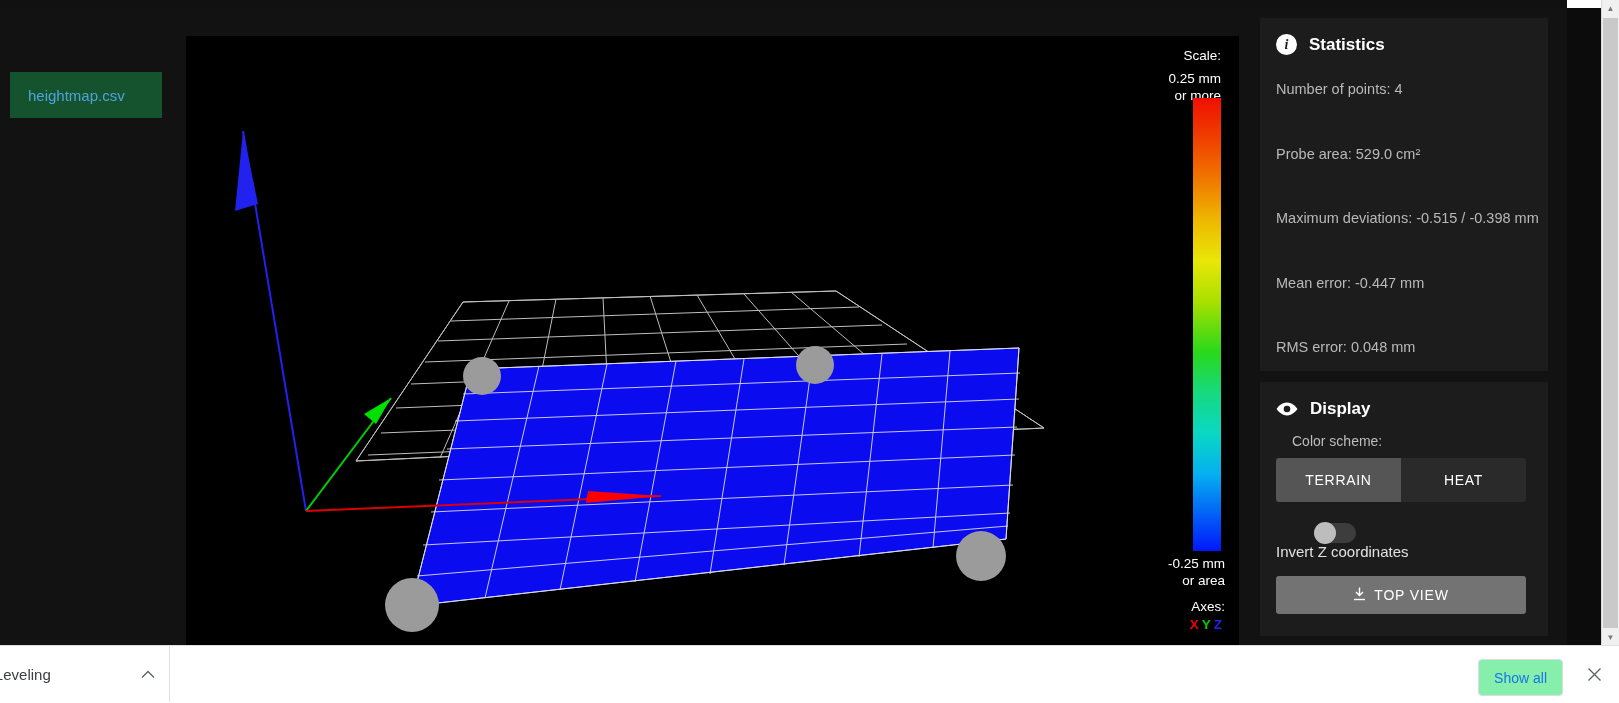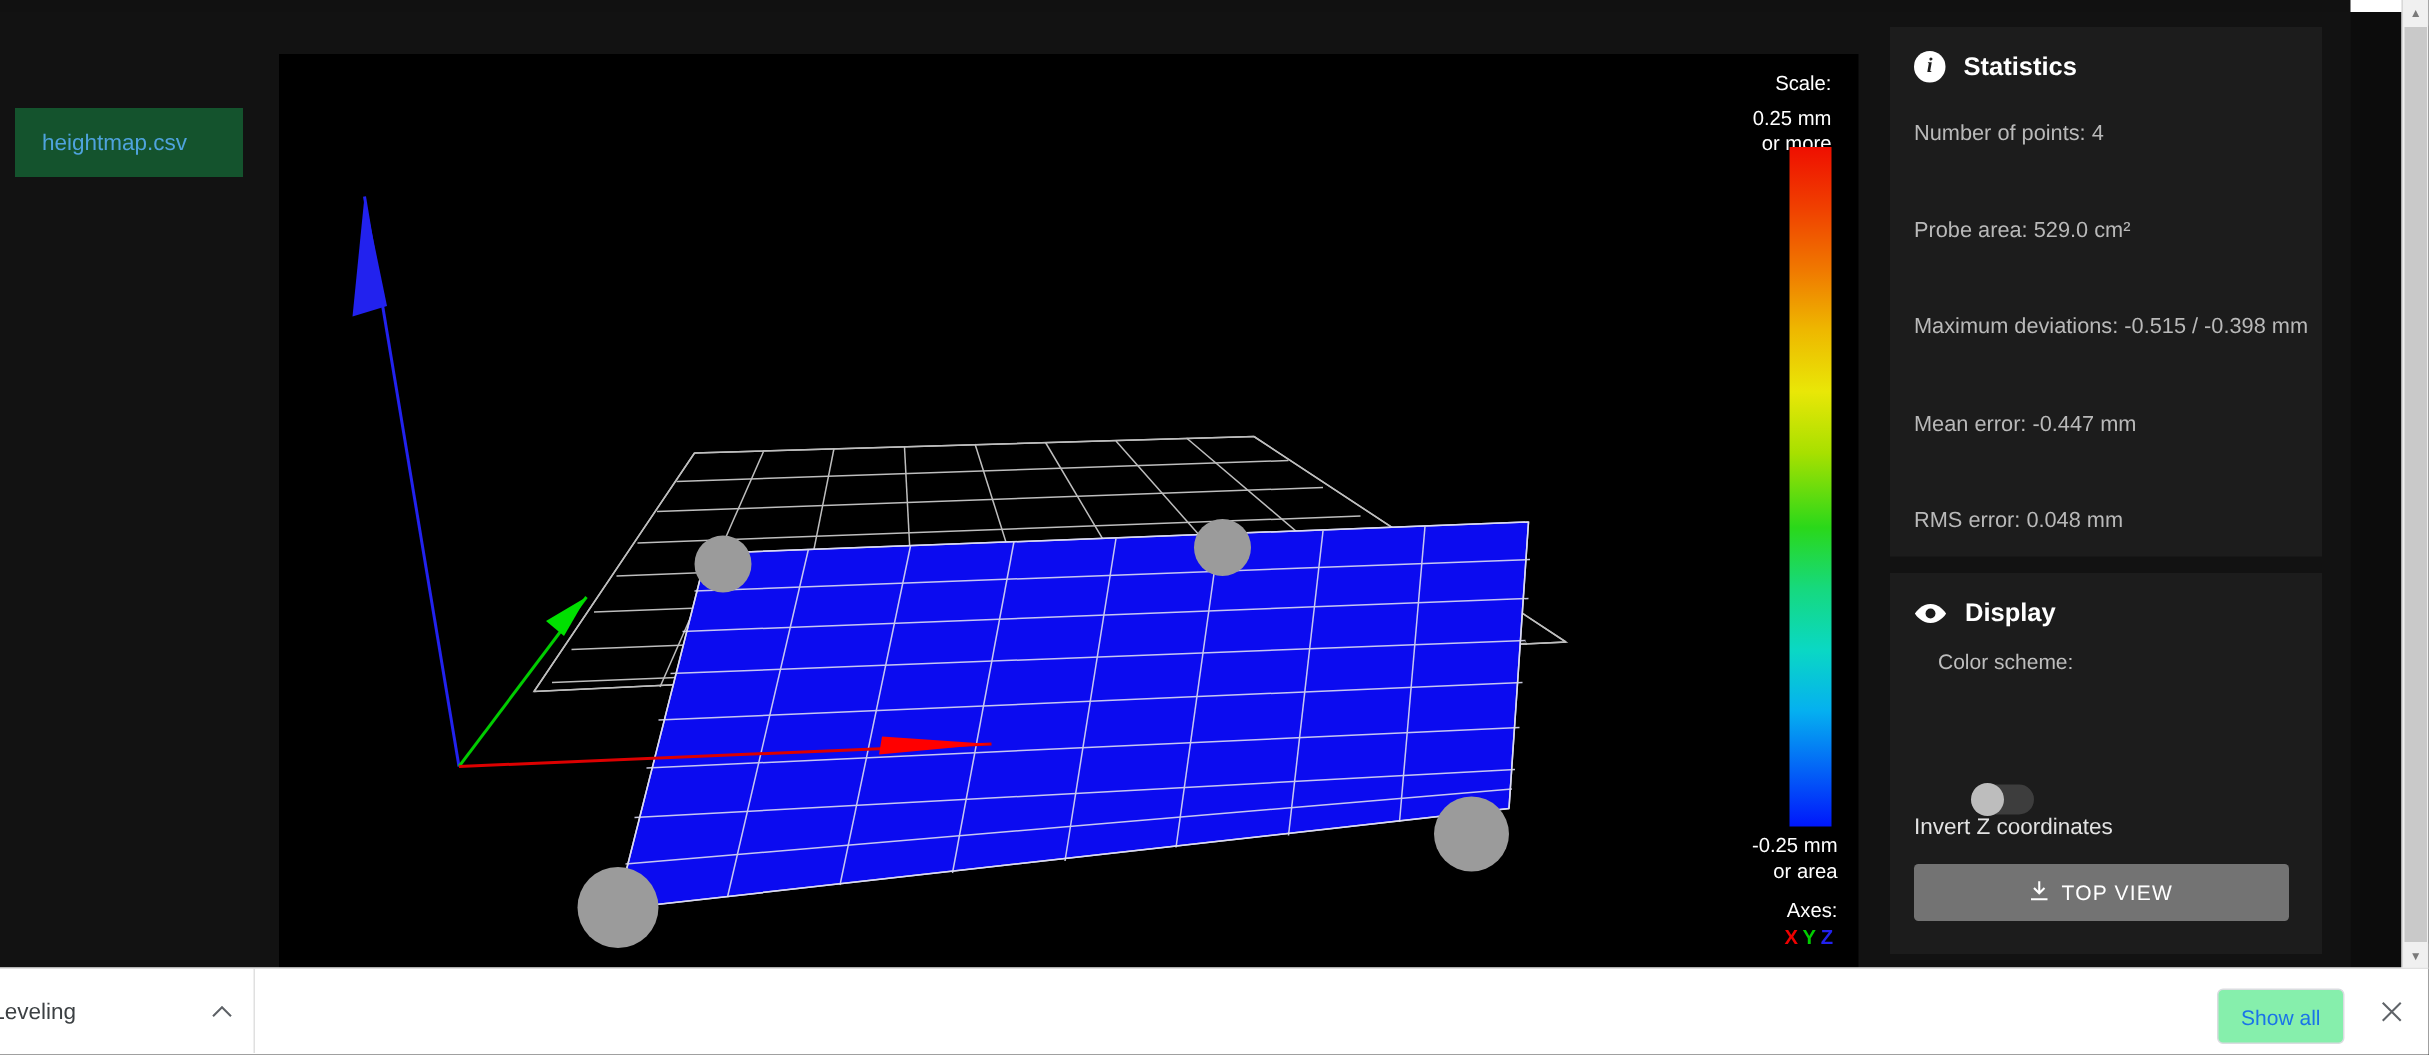--- a/index.html
+++ b/index.html
@@ -525,20 +525,24 @@
             <svg width="22" height="14" viewBox="0 0 22 14">
               <path d="M11 0.6C5.6 0.6 1.6 5.2 0.6 7c1 1.8 5 6.4 10.4 6.4S20.4 8.8 21.4 7C20.4 5.2 16.4 0.6 11 0.6z" fill="#ffffff"></path>
               <circle cx="11" cy="7" r="3.3" fill="#1c1c1c"></circle>
             </svg>
           </span>
           <span class="card-head-title">Display</span>
         </div>
 
         <div class="subsection-label">Color scheme:</div>
 
+        <div class="segmented">
+          <button class="seg-btn active">TERRAIN</button>
+          <button class="seg-btn">HEAT</button>
+        </div>
 
         <div class="toggle-row">
           <span class="toggle">
             <span class="toggle-knob"></span>
           </span>
           <span class="toggle-label">Invert Z coordinates</span>
         </div>
 
         <button class="top-view-btn">
           <span>

